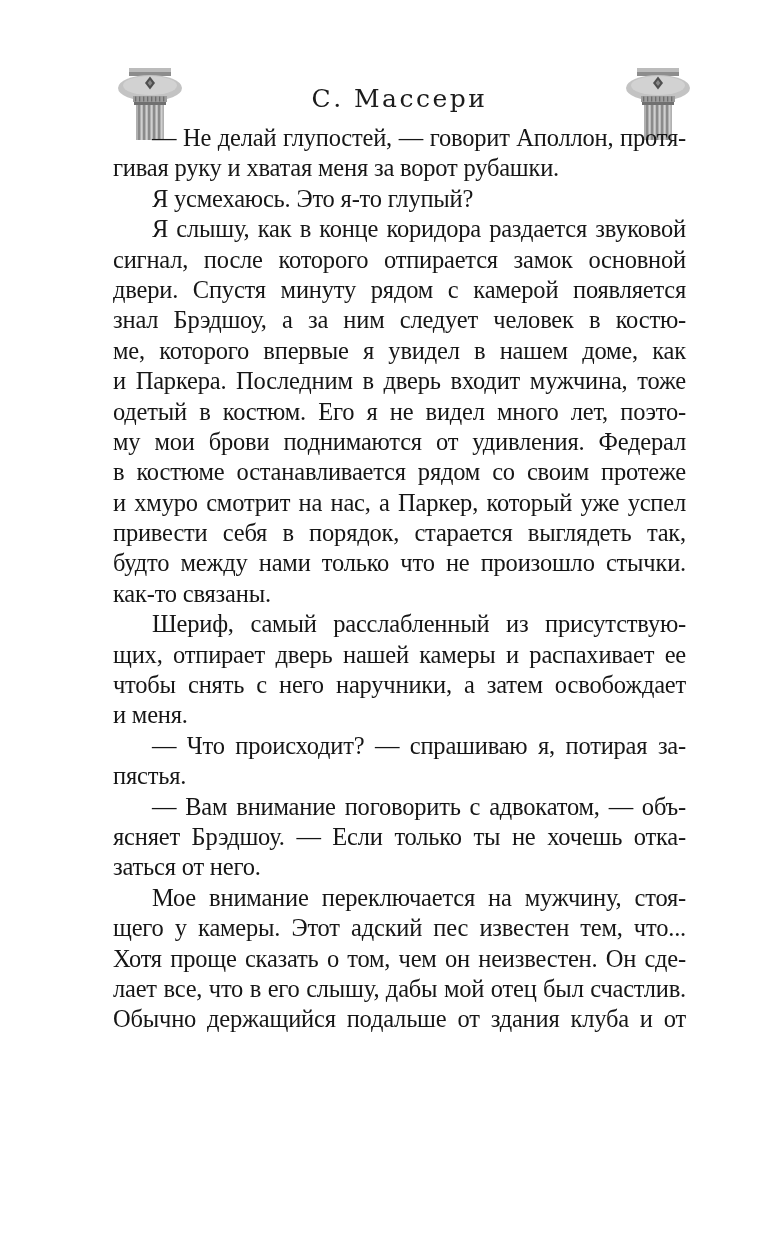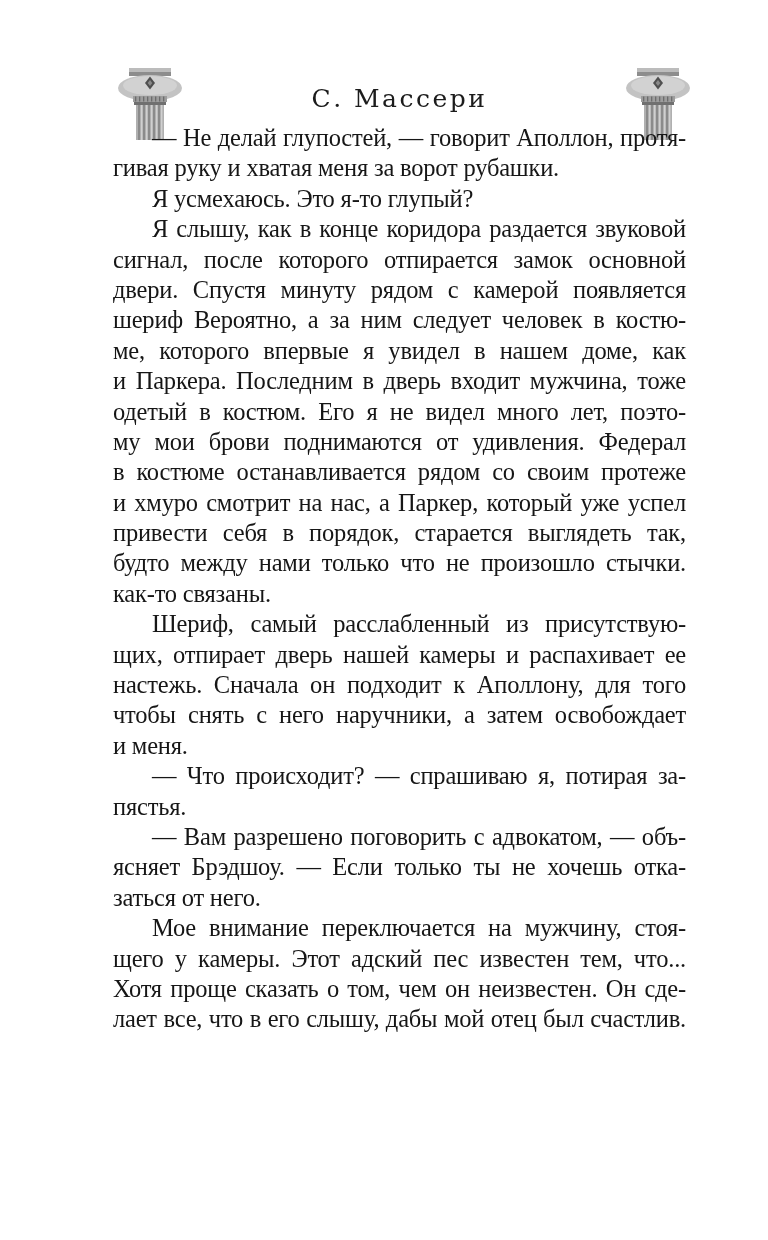--- a/index.html
+++ b/index.html
@@ -130,38 +130,37 @@
     </svg>
   </span>
 
   <main class="text-body" id="text-body">
       <div class="line indent">— Не делай глупостей, — говорит Аполлон, протя-</div>
       <div class="line last">гивая руку и хватая меня за ворот рубашки.</div>
       <div class="line indent last">Я усмехаюсь. Это я-то глупый?</div>
       <div class="line indent">Я слышу, как в конце коридора раздается звуковой</div>
       <div class="line">сигнал, после которого отпирается замок основной</div>
       <div class="line">двери. Спустя минуту рядом с камерой появляется</div>
-      <div class="line">шериф Вероятно, а за ним следует человек в костю-</div>
+      <div class="line">знал Брэдшоу, а за ним следует человек в костю-</div>
       <div class="line">ме, которого впервые я увидел в нашем доме, как</div>
       <div class="line">и Паркера. Последним в дверь входит мужчина, тоже</div>
       <div class="line">одетый в костюм. Его я не видел много лет, поэто-</div>
       <div class="line">му мои брови поднимаются от удивления. Федерал</div>
       <div class="line">в костюме останавливается рядом со своим протеже</div>
       <div class="line">и хмуро смотрит на нас, а Паркер, который уже успел</div>
       <div class="line">привести себя в порядок, старается выглядеть так,</div>
       <div class="line">будто между нами только что не произошло стычки.</div>
       <div class="line last">как-то связаны.</div>
       <div class="line indent">Шериф, самый расслабленный из присутствую-</div>
       <div class="line">щих, отпирает дверь нашей камеры и распахивает ее</div>
-      <div class="line">настежь. Сначала он подходит к Аполлону, для того</div>
       <div class="line">чтобы снять с него наручники, а затем освобождает</div>
       <div class="line last">и меня.</div>
       <div class="line indent">— Что происходит? — спрашиваю я, потирая за-</div>
       <div class="line last">пястья.</div>
-      <div class="line indent">— Вам разрешено поговорить с адвокатом, — объ-</div>
+      <div class="line indent">— Вам внимание поговорить с адвокатом, — объ-</div>
       <div class="line">ясняет Брэдшоу. — Если только ты не хочешь отка-</div>
       <div class="line last">заться от него.</div>
       <div class="line indent">Мое внимание переключается на мужчину, стоя-</div>
       <div class="line">щего у камеры. Этот адский пес известен тем, что...</div>
       <div class="line">Хотя проще сказать о том, чем он неизвестен. Он сде-</div>
       <div class="line">лает все, что в его слышу, дабы мой отец был счастлив.</div>
       <div class="line">Обычно держащийся подальше от здания клуба и от</div>
     </main>
 
   <div class="folio">8</div>

